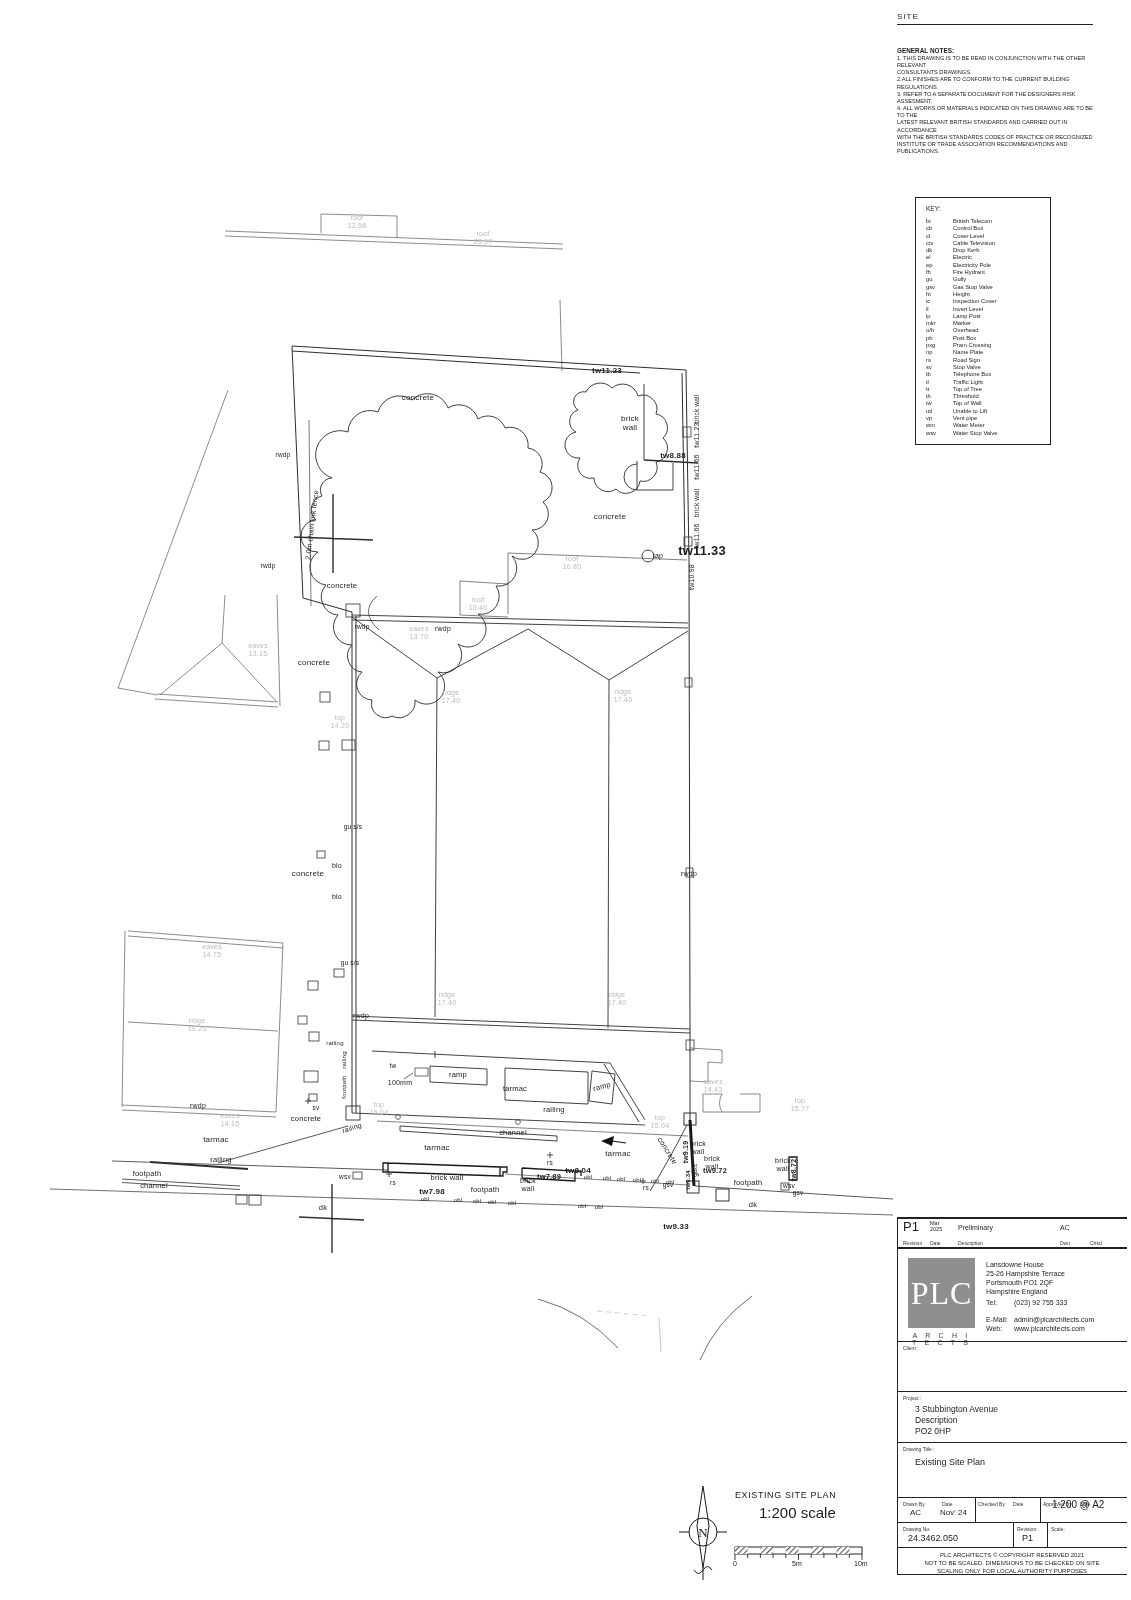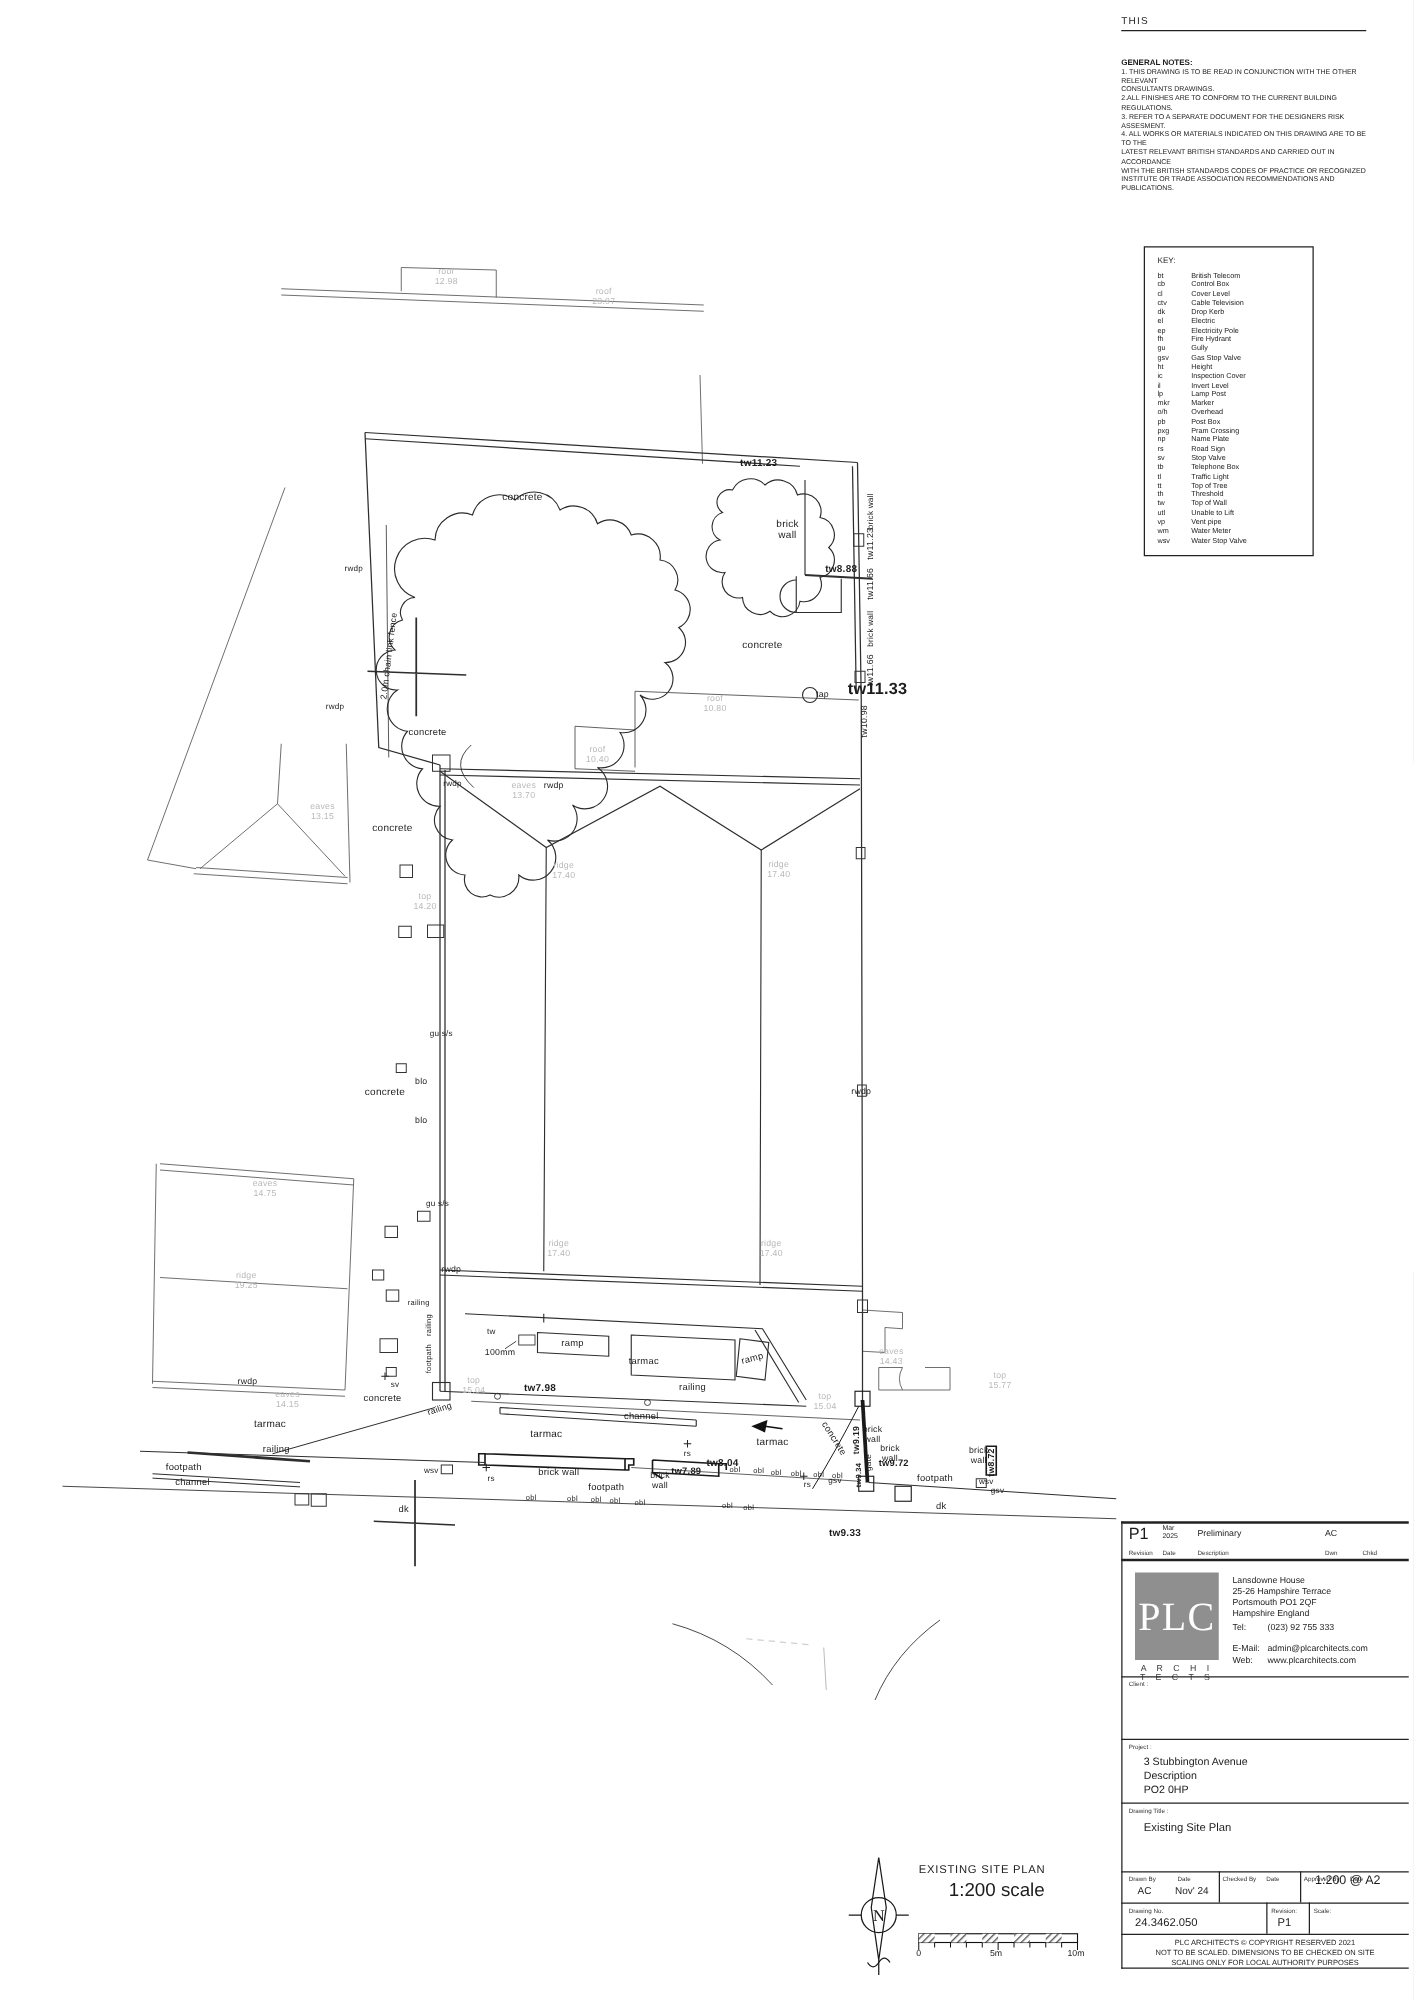--- a/index.html
+++ b/index.html
@@ -266,21 +266,21 @@
 wall</div>
       <div class="lbl" style="left: 783px; top: 1165px; font-size: 7px;">brick
 wall</div>
       <div class="lbl" style="left: 447px; top: 1178px; font-size: 7.5px;">brick wall</div>
       <div class="lbl" style="left: 528px; top: 1185px; font-size: 7px;">brick
 wall</div>
       <div class="lbl b" style="left: 607px; top: 371px; font-size: 8px;">tw11.23</div>
       <div class="lbl b" style="left: 673px; top: 456px; font-size: 8px;">tw8.88</div>
       <div class="lbl b" style="left: 702px; top: 551px; font-size: 13px;">tw11.33</div>
       <div class="lbl b" style="left: 676px; top: 1187px; font-size: 8px; margin-top: 40px;">tw9.33</div>
-      <div class="lbl b" style="left: 432px; top: 1111px; font-size: 8px; text-align: center;">tw7.98</div>
+      <div class="lbl b" style="left: 432px; top: 1192px; font-size: 8px; text-align: center;">tw7.98</div>
       <div class="lbl b" style="left: 578px; top: 1171px; font-size: 8px;">tw8.04</div>
       <div class="lbl b" style="left: 549px; top: 1177px; font-size: 7.5px;">tw7.89</div>
       <div class="lbl b" style="left: 715px; top: 1171px; font-size: 7.5px;">tw9.72</div>
       <div class="lbl b" style="left: 794px; top: 1170px; font-size: 7px; transform: translate(-50%, -50%) rotate(-90deg);">tw8.72</div>
       <div class="lbl b" style="left: 686px; top: 1152px; font-size: 7px; transform: translate(-50%, -50%) rotate(-90deg);">tw9.19</div>
       <div class="lbl b" style="left: 688px; top: 1180px; font-size: 6px; transform: translate(-50%, -50%) rotate(-90deg);">tw9.34</div>
       <div class="lbl" style="left: 697px; top: 409px; font-size: 6.5px; transform: translate(-50%, -50%) rotate(-90deg);">brick wall</div>
       <div class="lbl" style="left: 697px; top: 435px; font-size: 7px; transform: translate(-50%, -50%) rotate(-90deg);">tw11.23</div>
       <div class="lbl" style="left: 697px; top: 467px; font-size: 7px; transform: translate(-50%, -50%) rotate(-90deg);">tw11.66</div>
       <div class="lbl" style="left: 697px; top: 503px; font-size: 6.5px; transform: translate(-50%, -50%) rotate(-90deg);">brick wall</div>
@@ -331,21 +331,21 @@
 15.04</div>
       <div class="lbl g" style="left: 660px; top: 1122px; font-size: 7px;">top
 15.04</div>
       <div class="lbl g" style="left: 713px; top: 1086px; font-size: 7px;">eaves
 14.43</div>
       <div class="lbl g" style="left: 800px; top: 1105px; font-size: 7px;">top
 15.77</div>
     </div>
 
   <div id="notes">
-    <div class="t">THIS</div>
+    <div class="t">SITE</div>
     <div class="rule"></div>
     <div class="h">GENERAL NOTES:</div>
     <div id="notes-lines">
         <div class="ln">1. THIS DRAWING IS TO BE READ IN CONJUNCTION WITH THE OTHER RELEVANT</div>
         <div class="ln">CONSULTANTS DRAWINGS.</div>
         <div class="ln">2.ALL FINISHES ARE  TO CONFORM TO THE CURRENT BUILDING REGULATIONS.</div>
         <div class="ln">3. REFER TO A SEPARATE DOCUMENT FOR THE DESIGNERS RISK ASSESMENT.</div>
         <div class="ln">4. ALL WORKS OR MATERIALS INDICATED ON THIS DRAWING ARE TO BE TO THE</div>
         <div class="ln">LATEST RELEVANT BRITISH STANDARDS AND CARRIED OUT IN ACCORDANCE</div>
         <div class="ln">WITH THE BRITISH STANDARDS CODES OF PRACTICE OR RECOGNIZED</div>

